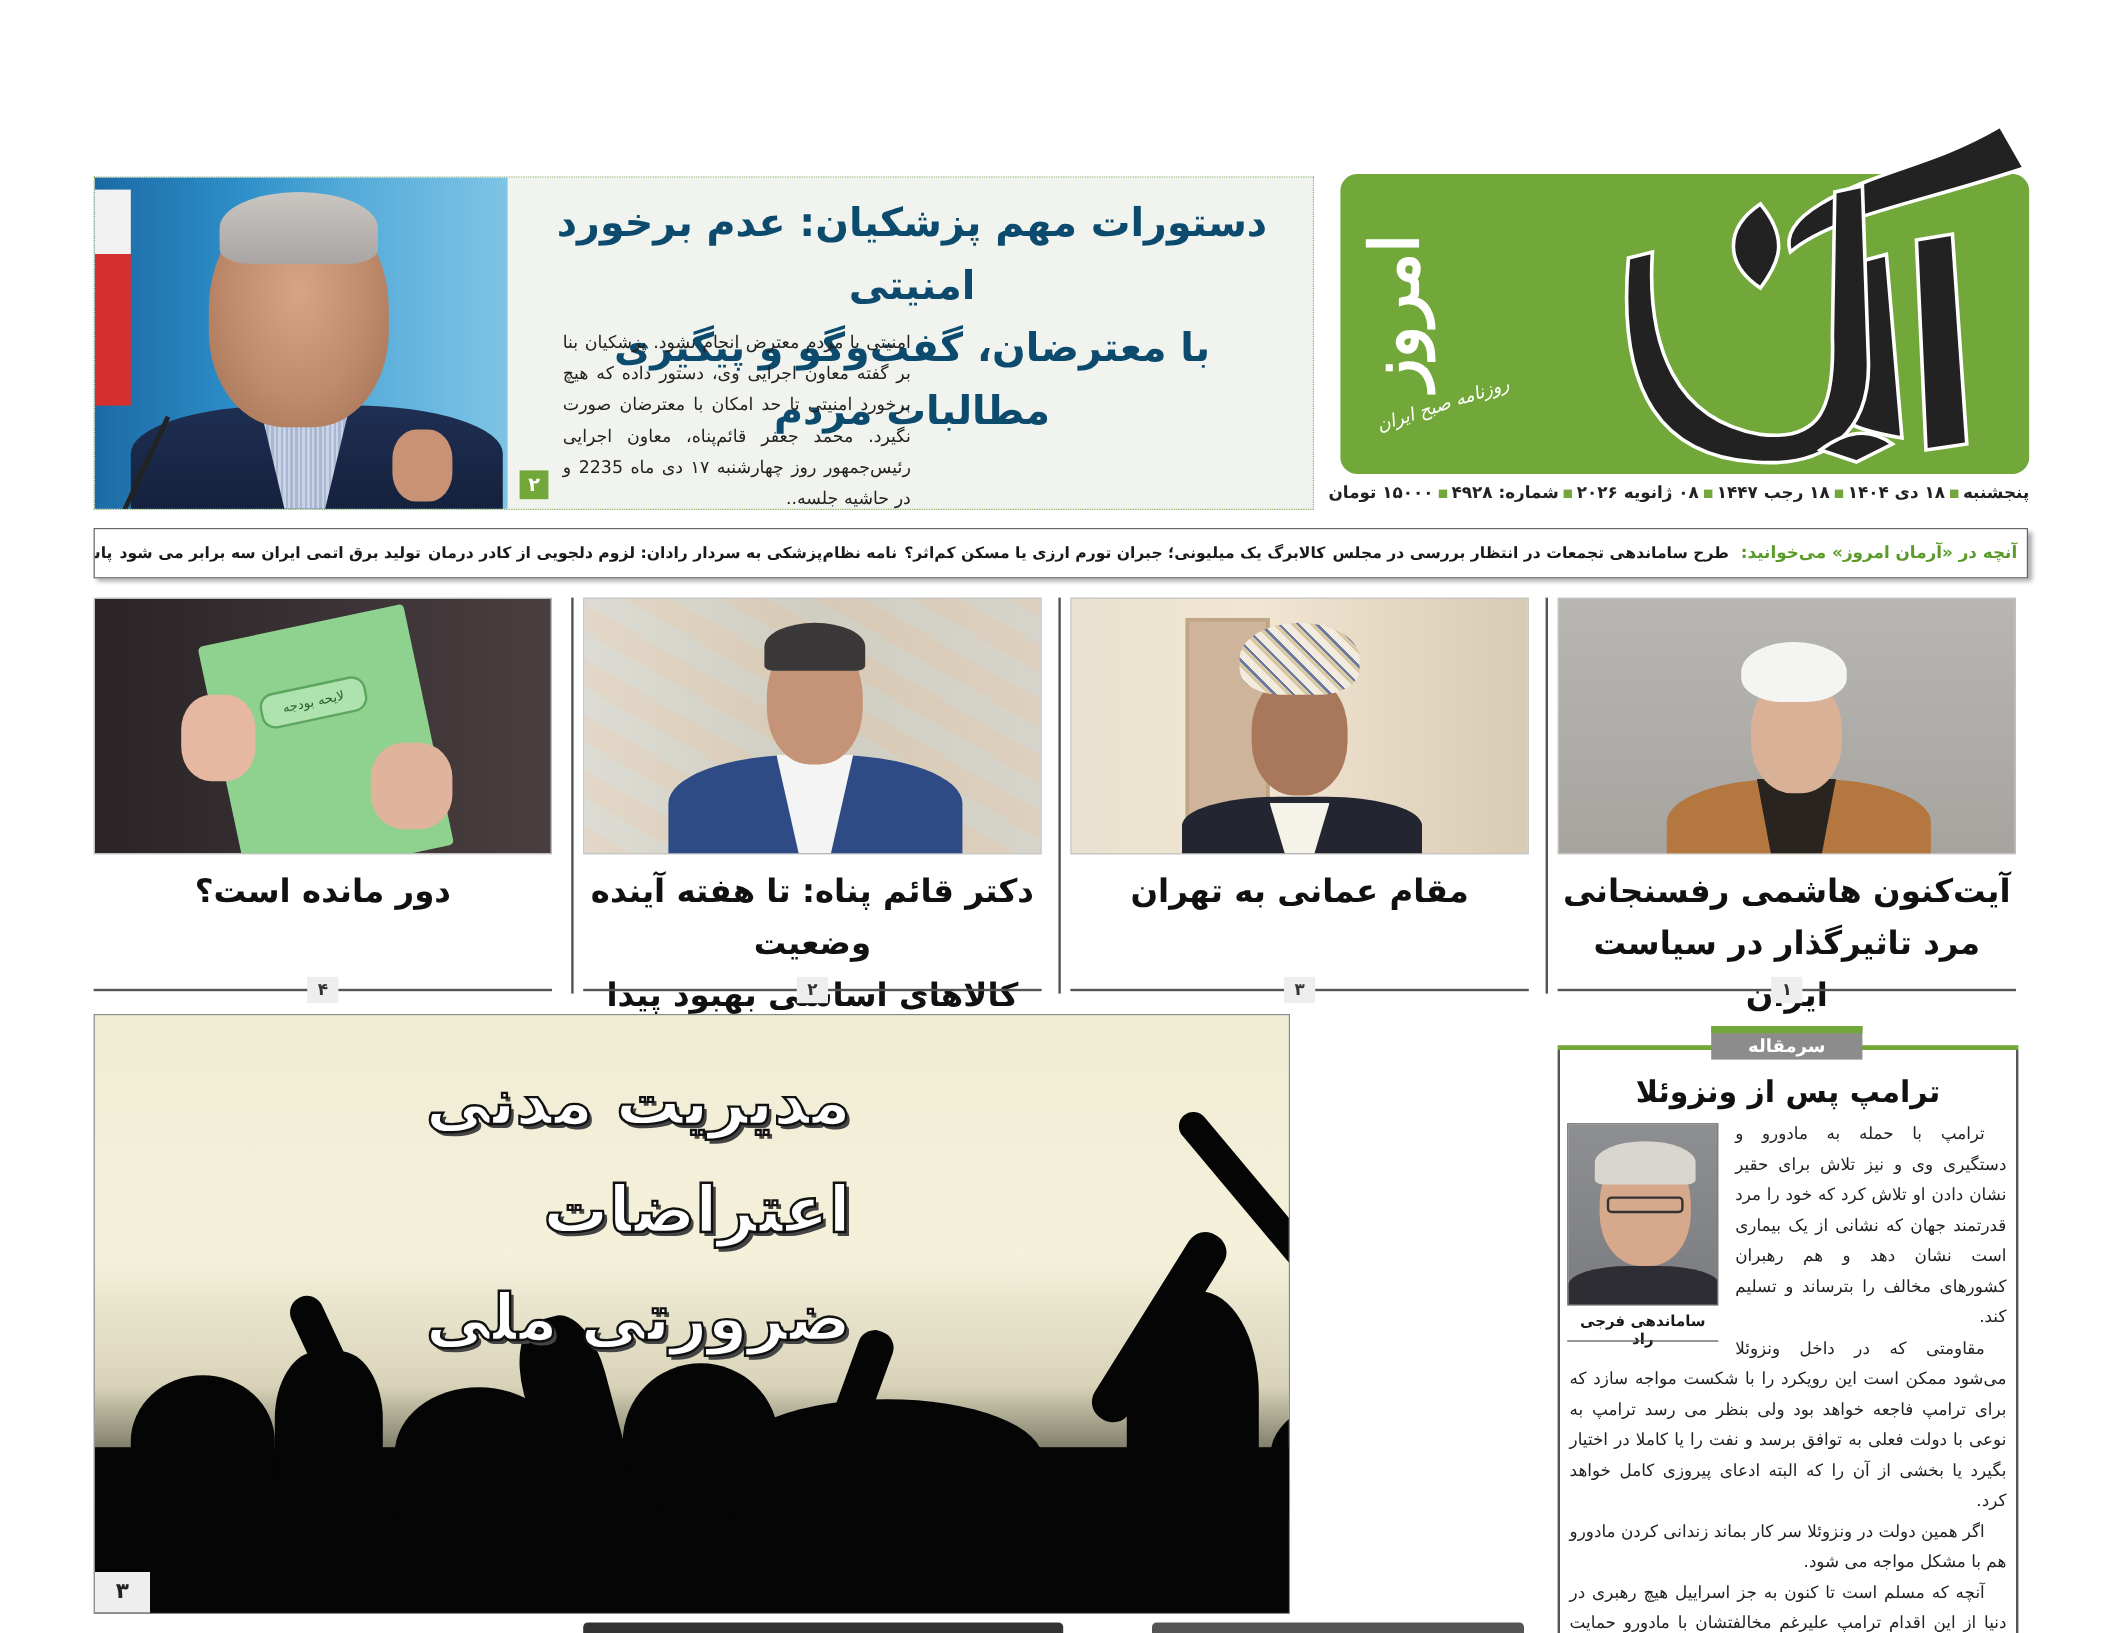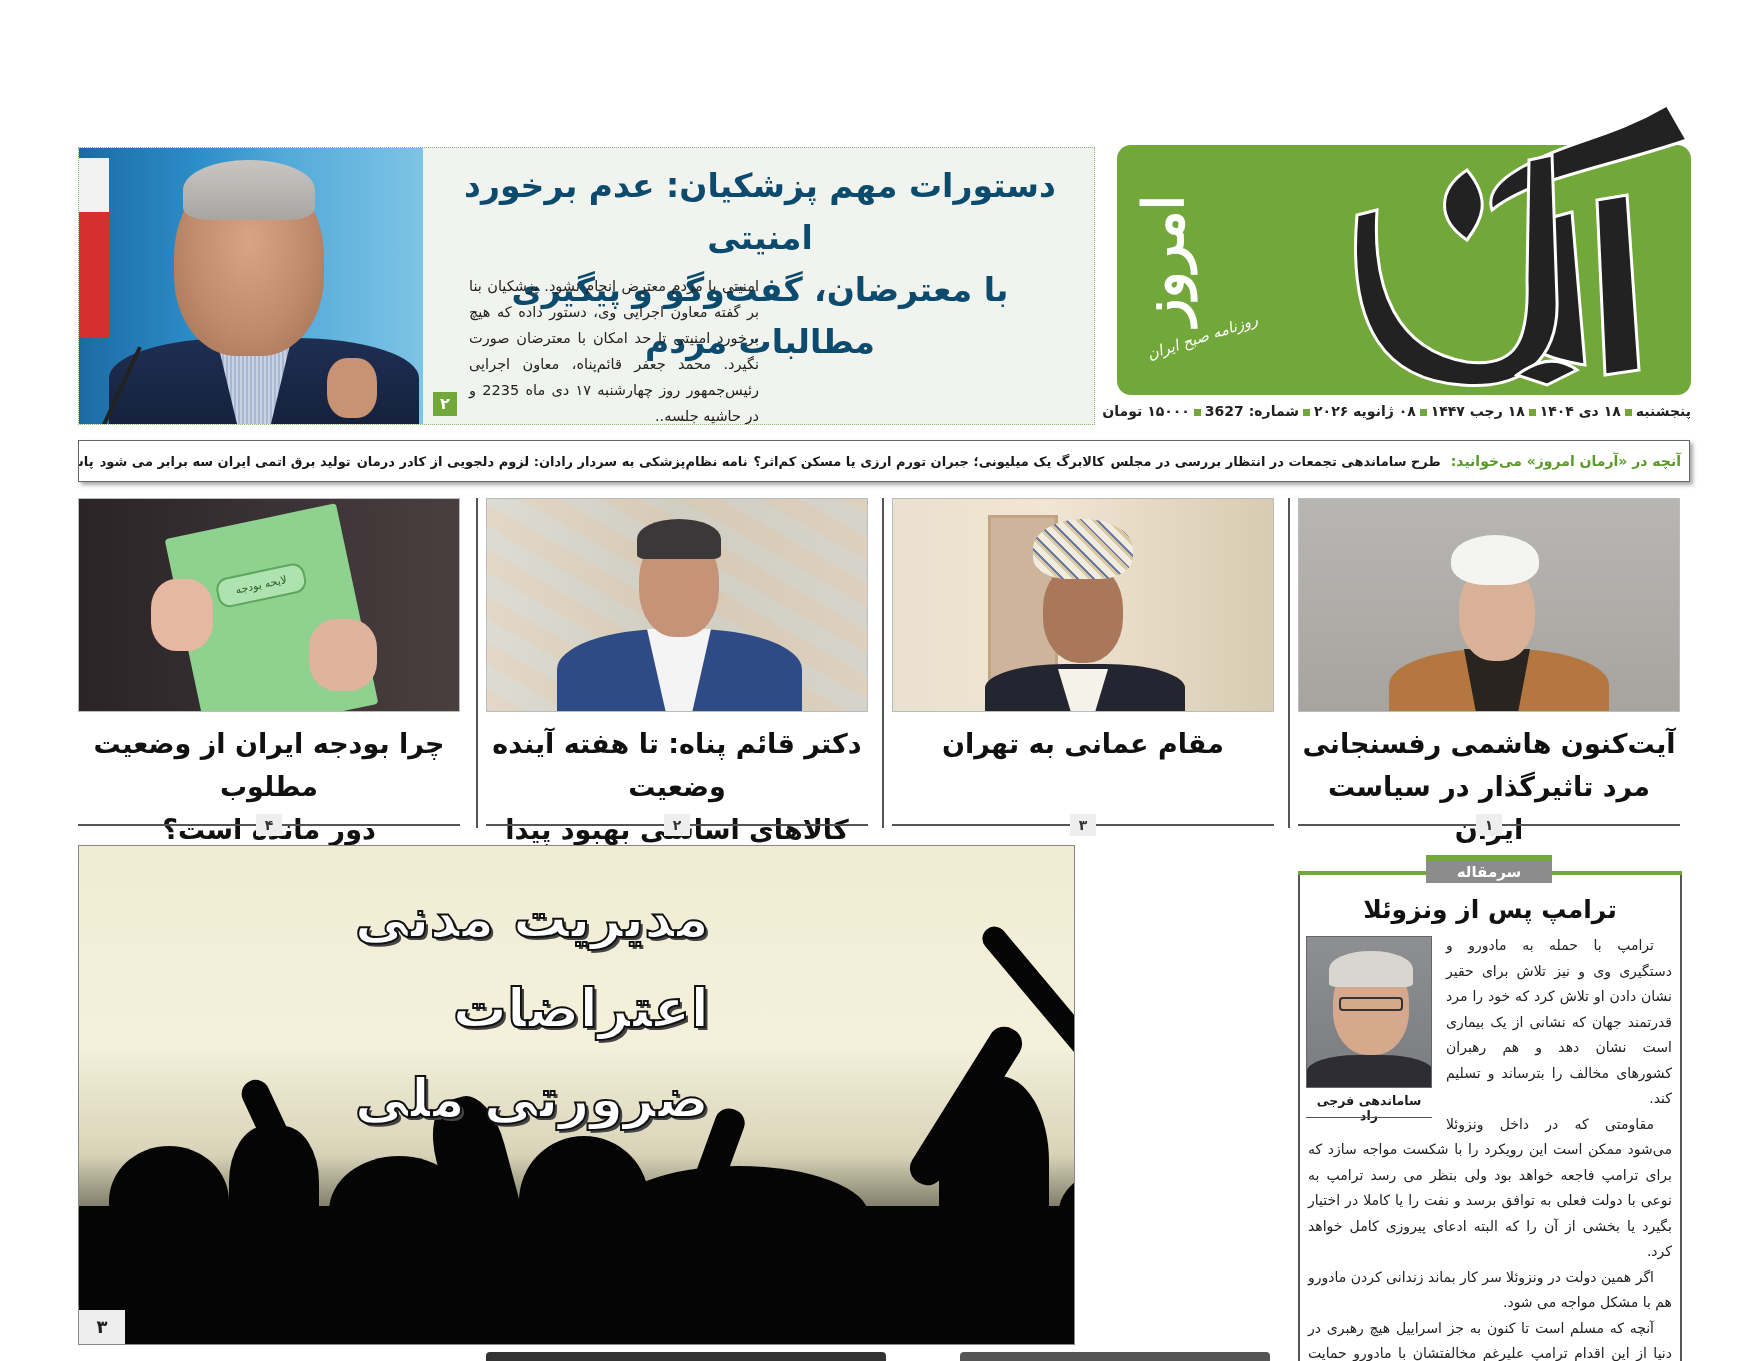--- a/index.html
+++ b/index.html
@@ -125,21 +125,21 @@
     <path d="M275 120 L 305 112 L 318 265 C 300 262, 280 258, 270 250 Z" fill="#222" stroke="#fff" stroke-width="3"></path>
     <path d="M200 70 C 170 90, 170 120, 200 140 C 215 120, 225 100, 200 70 Z" fill="#222" stroke="#fff" stroke-width="3"></path>
     <path d="M90 115 L 110 110 C 105 190, 130 250, 200 262 C 250 268, 262 240, 260 180 L 262 60 L 285 55 L 290 200 C 292 260, 255 290, 195 285 C 120 280, 80 230, 90 115 Z" fill="#222" stroke="#fff" stroke-width="3"></path>
     <path d="M250 275 C 270 260, 290 255, 310 270 L 280 285 Z" fill="#222" stroke="#fff" stroke-width="3"></path>
   </svg>
   <div class="mast-sub">امروز</div>
   <div class="mast-tag">روزنامه صبح ایران</div>
 </div>
 
 <div class="dateline">
-  <span>پنجشنبه</span><span class="sq"></span><span>۱۸ دی ۱۴۰۴</span><span class="sq"></span><span>۱۸ رجب ۱۴۴۷</span><span class="sq"></span><span>۰۸ ژانویه ۲۰۲۶</span><span class="sq"></span><span>شماره: 3627</span><span class="sq"></span><span>۱۵۰۰۰ تومان</span>
+  <span>پنجشنبه</span><span class="sq"></span><span>۱۸ دی ۱۴۰۴</span><span class="sq"></span><span>۱۸ رجب ۱۴۴۷</span><span class="sq"></span><span>۰۸ ژانویه ۲۰۲۶</span><span class="sq"></span><span>شماره: ۴۹۲۸</span><span class="sq"></span><span>۱۵۰۰۰ تومان</span>
 </div>
 
 <div class="topstory">
   <div class="top-photo">
     <div class="flag"></div>
     <div class="suit"></div>
     <div class="shirt"></div>
     <div class="head"></div>
     <div class="hair"></div>
     <div class="mic"></div>
@@ -218,21 +218,20 @@
 
 <div class="card" style="left:78px;">
   <div class="photo p4">
     <div class="book">
       <div class="lbl">لایحه بودجه</div>
     </div>
     <div class="hand1"></div>
     <div class="hand2"></div>
   </div>
   <div class="title">
-    <div>چرا بودجه ایران از وضعیت مطلوب</div>
     <div>دور مانده است؟</div>
   </div>
   <div class="rule"></div>
   <div class="pg">۴</div>
 </div>
 
 <div class="mainphoto">
 
   <div class="sil" style="left:0; top:360px; width:1194px; height:140px;"></div>
   <div class="sil" style="left:30px; top:300px; width:120px; height:110px; border-radius:50% 50% 0 0;"></div>

